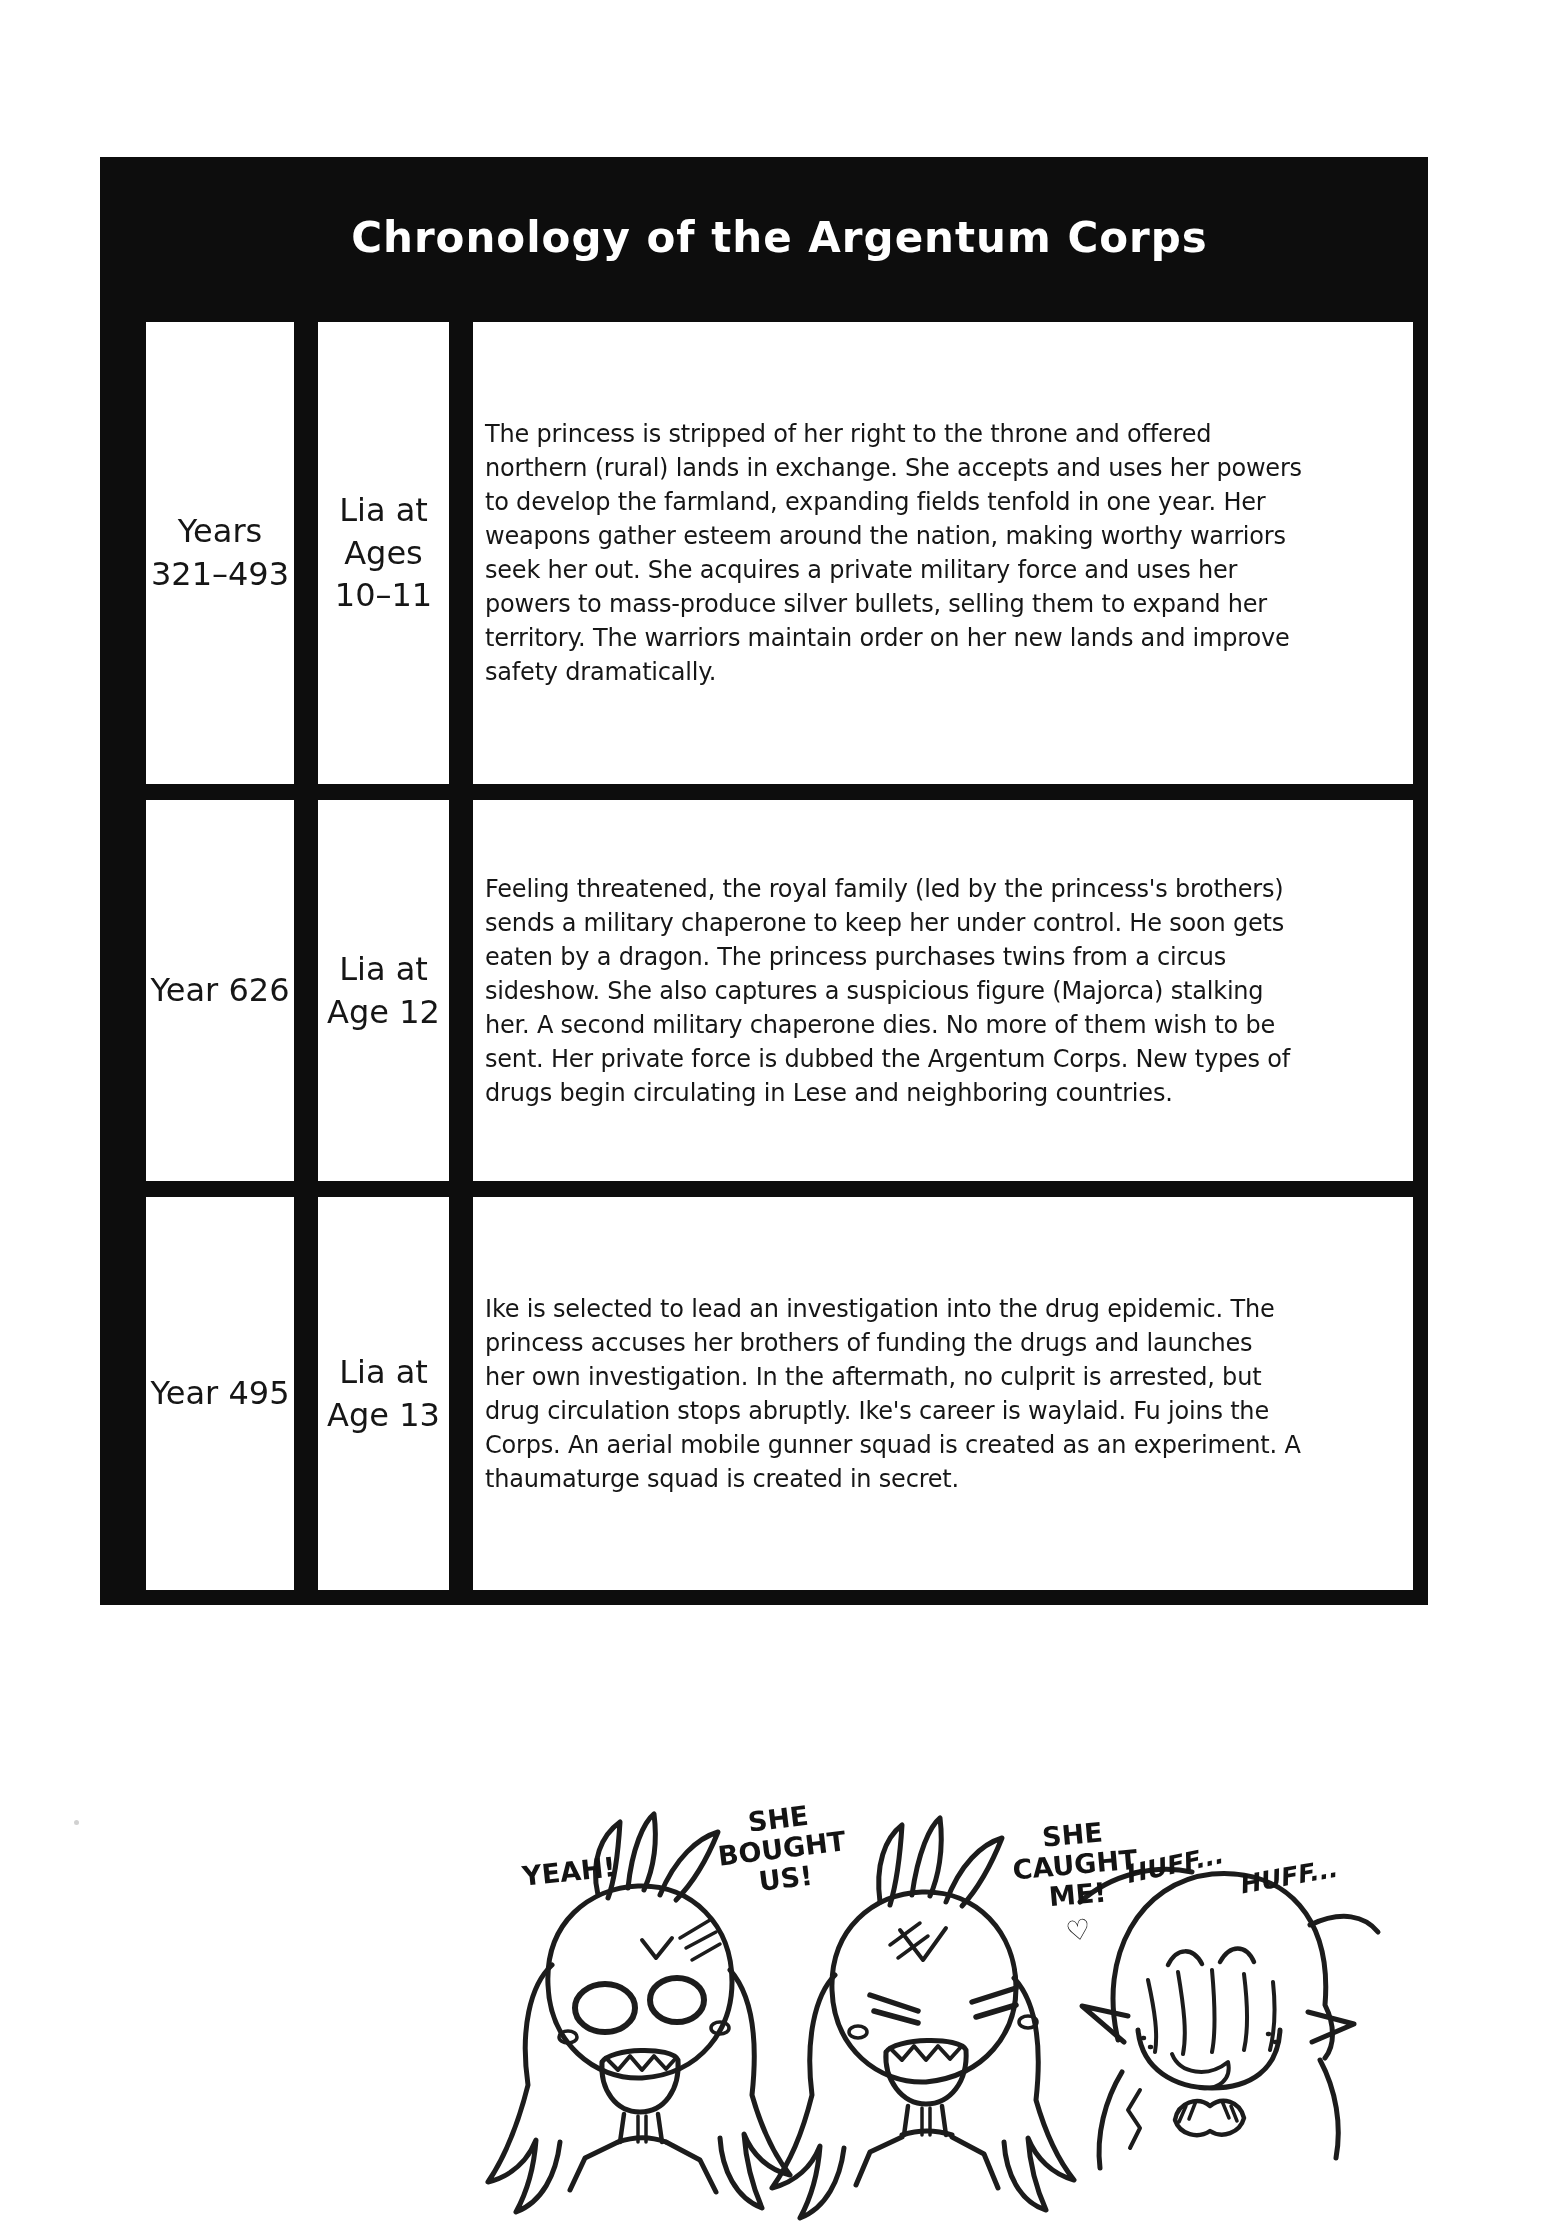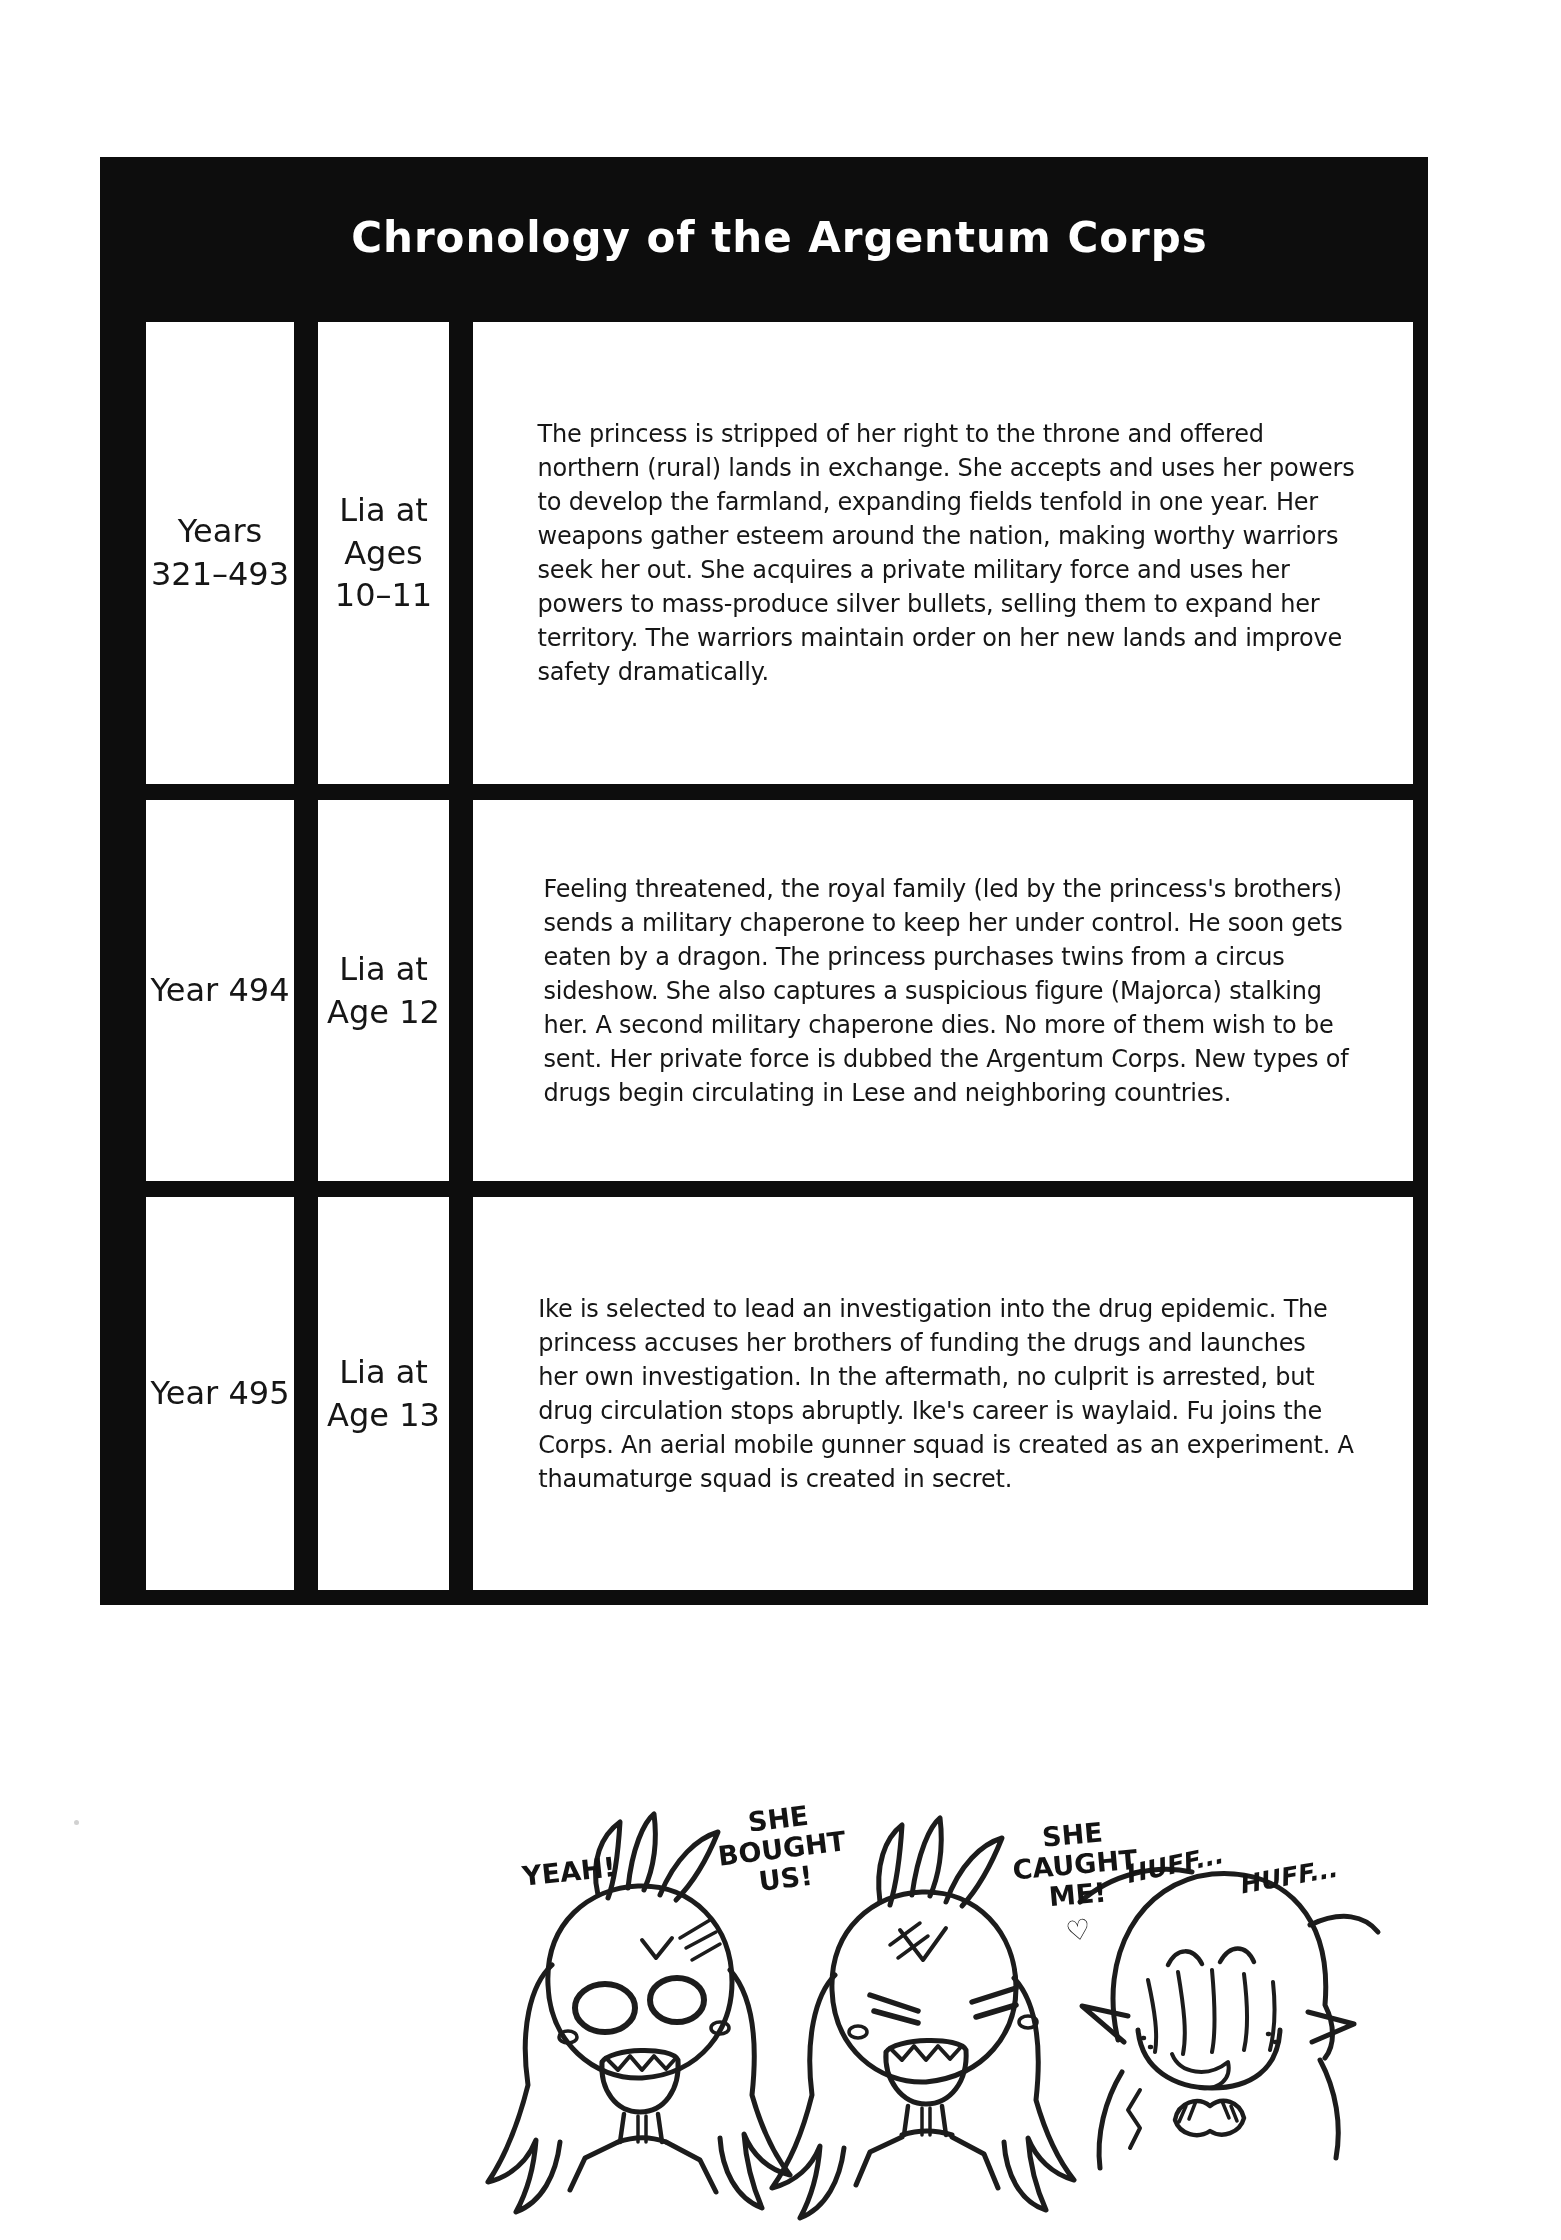--- a/index.html
+++ b/index.html
@@ -29,21 +29,21 @@
     padding:4px 15px 15px 15px;
     box-sizing:border-box;
   }
   .cell{
     background:#ffffff;display:flex;align-items:center;justify-content:center;
     overflow:hidden;
   }
   .year-cell,.age-cell{
     font-size:32px;line-height:1.34;text-align:center;white-space:pre-line;
   }
-  .desc-cell{justify-content:center;}
+  .desc-cell{justify-content:flex-start;}
   .desc-text{
     font-size:24px;line-height:34px;white-space:pre-line;
     padding:0 6px 0 12px;letter-spacing:-0.2px;
   }
   
   .doodle-label{
     position:absolute;font-weight:bold;text-align:center;white-space:pre-line;
     color:#141414;
   }
   #lbl-yeah   {left:522px;top:1856px;font-size:27px;transform:rotate(-6deg);}
@@ -76,21 +76,21 @@
       <div class="desc-text">The princess is stripped of her right to the throne and offered
 northern (rural) lands in exchange. She accepts and uses her powers
 to develop the farmland, expanding fields tenfold in one year. Her
 weapons gather esteem around the nation, making worthy warriors
 seek her out. She acquires a private military force and uses her
 powers to mass-produce silver bullets, selling them to expand her
 territory. The warriors maintain order on her new lands and improve
 safety dramatically.</div>
     </div>
 
-    <div class="cell year-cell">Year 494</div>
+    <div class="cell year-cell">Year 626</div>
     <div class="cell age-cell">Lia at
 Age 12</div>
     <div class="cell desc-cell">
       <div class="desc-text">Feeling threatened, the royal family (led by the princess's brothers)
 sends a military chaperone to keep her under control. He soon gets
 eaten by a dragon. The princess purchases twins from a circus
 sideshow. She also captures a suspicious figure (Majorca) stalking
 her. A second military chaperone dies. No more of them wish to be
 sent. Her private force is dubbed the Argentum Corps. New types of
 drugs begin circulating in Lese and neighboring countries.</div>

